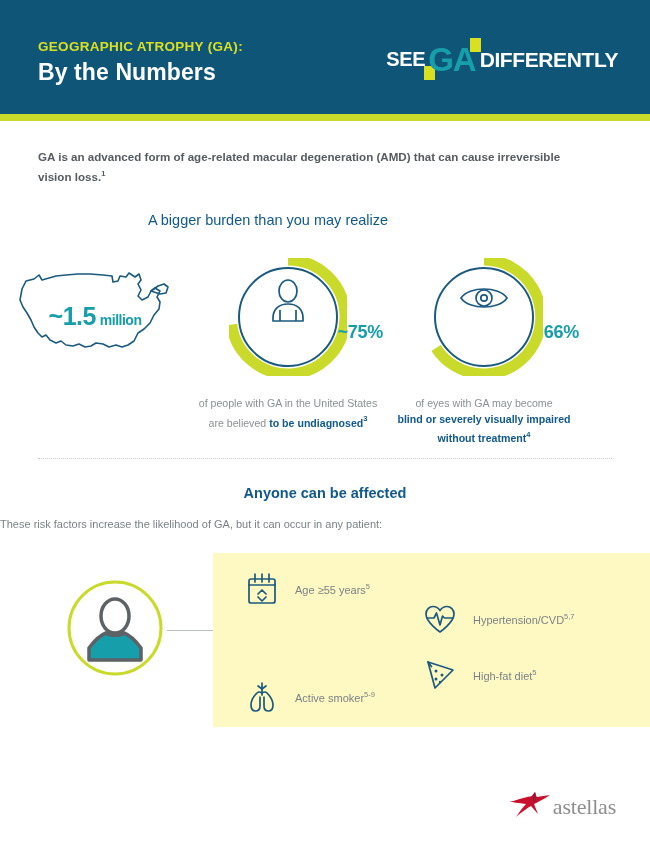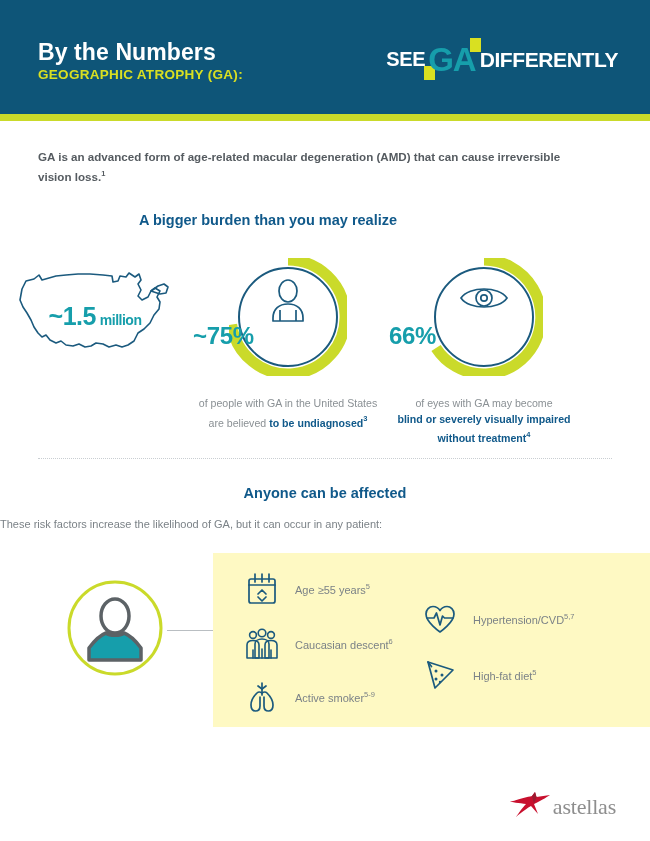--- a/index.html
+++ b/index.html
@@ -114,21 +114,21 @@
     line-height: 17px;
   }
   #section-heading-1 {
     position: absolute;
     left: 0;
     top: 212px;
     width: 536px;
     text-align: center;
     color: #10598a;
     font-size: 14.5px;
-    font-weight: bold;
+    font-weight: normal;
   }
 
   
   #stats-row {
     position: absolute;
     left: 0;
     top: 258px;
     width: 552px;
     display: flex;
   }
@@ -154,23 +154,23 @@
     width: 196px;
   }
   .stat-caption b {
     color: #10598a;
     font-weight: bold;
   }
   .donut-label {
     position: absolute;
     left: 0; right: 0;
     top: 64px;
-    text-align: left;
+    text-align: right;
     color: #169eab;
-    font-size: 24px;
+    font-size: 18px;
     font-weight: bold;
     letter-spacing: -0.3px;
   }
   .map-label {
     position: absolute;
     left: 0; right: 0;
     top: 44px;
     text-align: center;
     color: #169eab;
     letter-spacing: -0.5px;
@@ -281,22 +281,22 @@
     margin-left: 1px;
   }
 </style>
 </head>
 <body>
 
 <div id="header-bar"></div>
 <div id="header-stripe"></div>
 
 <div id="header-title-block">
+  <p id="header-eyebrow">GEOGRAPHIC ATROPHY (GA):</p>
   <p id="header-title">By the Numbers</p>
-  <p id="header-eyebrow">GEOGRAPHIC ATROPHY (GA):</p>
 </div>
 
 <div id="brand-logo">
   <span class="logo-see">SEE</span>
   <span class="logo-ga-wrap">
     <span class="logo-corner tr"></span>
     <span class="logo-corner bl"></span>
     <span class="logo-ga">GA</span>
   </span>
   <span class="logo-diff">DIFFERENTLY</span>
@@ -386,36 +386,20 @@
         <line x1="15" y1="1" x2="15" y2="9"></line>
         <line x1="22" y1="1" x2="22" y2="9"></line>
         <line x1="2" y1="12" x2="28" y2="12"></line>
         <polyline points="11,21 15,17 19,21"></polyline>
         <polyline points="11,24 15,28 19,24"></polyline>
       </svg>
     </span>
     <span class="risk-label"><span>Age ≥55 years</span><sup>5</sup></span>
   </div>
 
-  <div class="risk-item" style="left:30px; top:72px">
-    <span class="risk-icon">
-      <svg width="34" height="32" viewBox="0 0 34 32" fill="none" stroke="#1b5a7e" stroke-width="1.6" stroke-linejoin="round" stroke-linecap="round">
-        <circle cx="8" cy="7" r="3.4"></circle>
-        <circle cx="17" cy="5" r="3.8"></circle>
-        <circle cx="26" cy="7" r="3.4"></circle>
-        <path d="M2,30 L2,17 C2,14 4.5,12.5 8,12.5 C11.5,12.5 14,14 14,17 L14,30 Z"></path>
-        <path d="M10,30 L10,16 C10,13 13,11 17,11 C21,11 24,13 24,16 L24,30 Z"></path>
-        <path d="M20,30 L20,17 C20,14 22.5,12.5 26,12.5 C29.5,12.5 32,14 32,17 L32,30 Z"></path>
-        <line x1="8" y1="22" x2="8" y2="30"></line>
-        <line x1="17" y1="21" x2="17" y2="30"></line>
-        <line x1="26" y1="22" x2="26" y2="30"></line>
-      </svg>
-    </span>
-    <span class="risk-label"><span>Caucasian descent</span><sup>6</sup></span>
-  </div>
 
   <div class="risk-item" style="left:30px; top:125px">
     <span class="risk-icon">
       <svg width="32" height="32" viewBox="0 0 32 32" fill="none" stroke="#1b5a7e" stroke-width="1.7" stroke-linejoin="round" stroke-linecap="round">
         <line x1="16" y1="2" x2="16" y2="14"></line>
         <path d="M16,12 C16,12 13,10 11,12 C8.5,14.5 5,19 5,24 C5,28 7,30 9.5,30 C12,30 14,28.5 14,25 L14,16"></path>
         <path d="M16,12 C16,12 19,10 21,12 C23.5,14.5 27,19 27,24 C27,28 25,30 22.5,30 C20,30 18,28.5 18,25 L18,16"></path>
         <line x1="12" y1="5" x2="16" y2="8"></line>
         <line x1="20" y1="5" x2="16" y2="8"></line>
       </svg>

